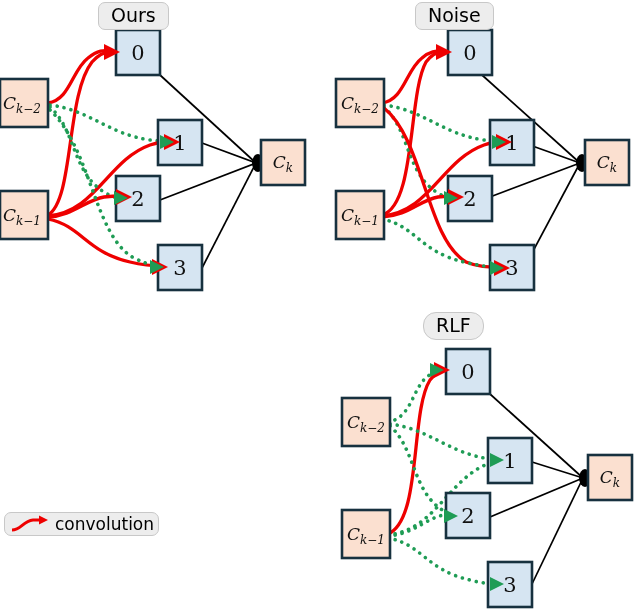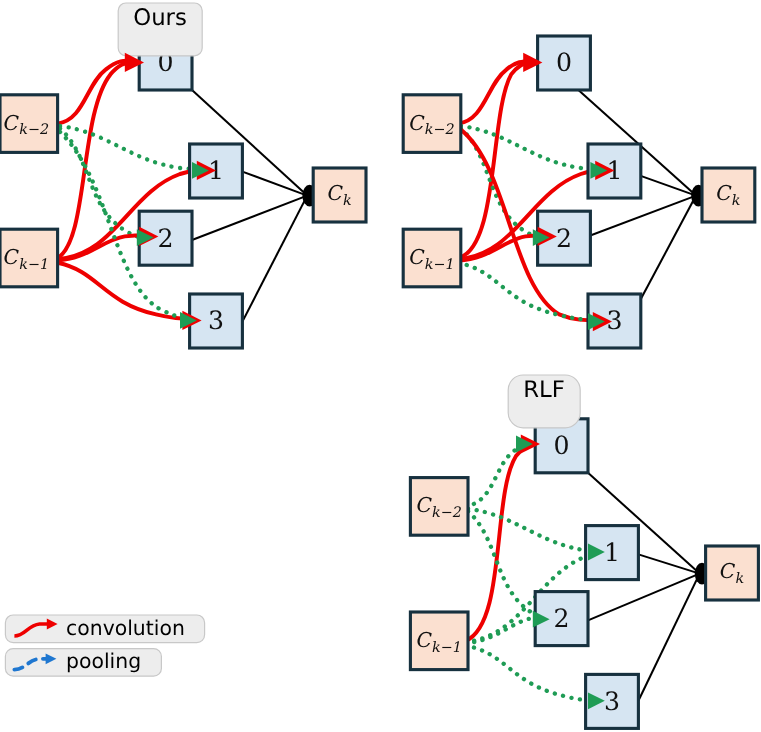--- a/index.html
+++ b/index.html
@@ -6,21 +6,21 @@
   body{width:634px;height:610px;position:relative;overflow:hidden;
        font-family:"DejaVu Sans","Liberation Sans",sans-serif;}
   .panel{position:absolute;}
   .panel-title{
     position:absolute;
     background:#ededed;
     border:1px solid #c8c8c8;
     border-radius:7px;
     font-size:19px;
     color:#000;
-    padding:1px 12px 20px 12px;
+    padding:1px 12px 3px 12px;
     line-height:22px;
     white-space:nowrap;
     text-align:center;
   }
   svg{display:block;overflow:visible;}
   .nodebox-blue{fill:#d6e5f2;stroke:#17313f;stroke-width:2.6;}
   .nodebox-peach{fill:#fbe0d0;stroke:#17313f;stroke-width:2.6;}
   .node-label{
     font-family:"DejaVu Serif","Liberation Serif",serif;
     font-size:21px;fill:#111;text-anchor:middle;dominant-baseline:middle;
@@ -33,21 +33,21 @@
   .sub{font-size:12px;}
   .edge-out{fill:none;stroke:#000000;stroke-width:1.7;}
   .edge-conv{fill:none;stroke:#ee0000;stroke-width:3.3;stroke-linecap:round;}
   .edge-skip{fill:none;stroke:#1f9c55;stroke-width:3.6;stroke-linecap:round;
              stroke-dasharray:0.1 7;}
   .hubdot{fill:#000;}
   .legend{position:absolute;left:4px;top:512px;}
   .legend-row{
     display:flex;align-items:center;
     background:#ededed;border:1px solid #c8c8c8;border-radius:7px;
-    margin-bottom:4px;padding:1px 16px 1px 4px;width:max-content;
+    margin-bottom:4px;padding:1px 4px 1px 4px;width:max-content;
   }
   .legend-label{font-size:17px;color:#000;margin-left:2px;line-height:20px;}
   .legend-swatch{width:44px;height:20px;}
 </style>
 </head>
 <body>
 
 <div class="panel" style="left:0;top:0;width:310px;height:305px;">
   <div class="panel-title" style="left:98px;top:2px;">Ours</div>
   <svg width="310" height="305" viewBox="0 0 310 305">
@@ -101,20 +101,21 @@
     </g>
     <ellipse class="hubdot" cx="258" cy="163" rx="6" ry="9"></ellipse>
     <g>
       <rect class="nodebox-peach" x="261" y="140" width="44" height="45"></rect>
       <text class="node-label-c" x="283" y="163"><tspan>C</tspan><tspan class="sub" dy="5">k</tspan></text>
     </g>
   </svg>
 </div>
 
 <div class="panel" style="left:320px;top:0;width:314px;height:305px;">
+  <div class="panel-title" style="left:95px;top:2px;">Noise</div>
   <svg width="314" height="305" viewBox="0 0 314 305">
     <g>
       <path class="edge-out" d="M162,75 L260,163"></path>
       <path class="edge-out" d="M204,143 L260,163"></path>
       <path class="edge-out" d="M162,200 L260,163"></path>
       <path class="edge-out" d="M204,268 L260,163"></path>
     </g>
     <g>
 
       <path class="edge-conv" d="M62,103 C84,100 86,70 102,58 C110,51 116,51 122,51"></path>
@@ -222,27 +223,20 @@
   </svg>
 </div>
 
 <div class="legend">
   <div class="legend-row">
     <svg class="legend-swatch" viewBox="0 0 44 20">
       <path d="M3,16 C12,16 14,7 24,6 L31,6" fill="none" stroke="#ee0000" stroke-width="3"></path>
       <path d="M30,1.5 L39,6 L30,10.5 Z" fill="#ee0000"></path>
     </svg>
     <span class="legend-label">convolution</span>
-  </div>
-  <div class="legend-row">
-    <svg class="legend-swatch" viewBox="0 0 44 20">
-      <path d="M3,16 C12,16 14,8 24,7 L30,7" fill="none" stroke="#1f77d0" stroke-width="3.2" stroke-linecap="round" stroke-dasharray="7 6"></path>
-      <path d="M29,2.5 L38,7 L29,11.5 Z" fill="#1f77d0"></path>
-    </svg>
-    <span class="legend-label">pooling</span>
   </div>
 </div>
 
 <svg width="634" height="610" style="position:absolute;left:0;top:0;pointer-events:none;">
   <g>
     <path d="M104,44 L120,52 L104,60 Z" fill="#ee0000"></path>
     <path d="M164,134 L180,142 L164,150 Z" fill="#ee0000"></path>
     <path d="M116,189 L132,197 L116,205 Z" fill="#ee0000"></path>
     <path d="M152,259 L168,267 L152,275 Z" fill="#ee0000"></path>
     <path d="M160,135 L174,142 L160,149 Z" fill="#1f9c55"></path>

